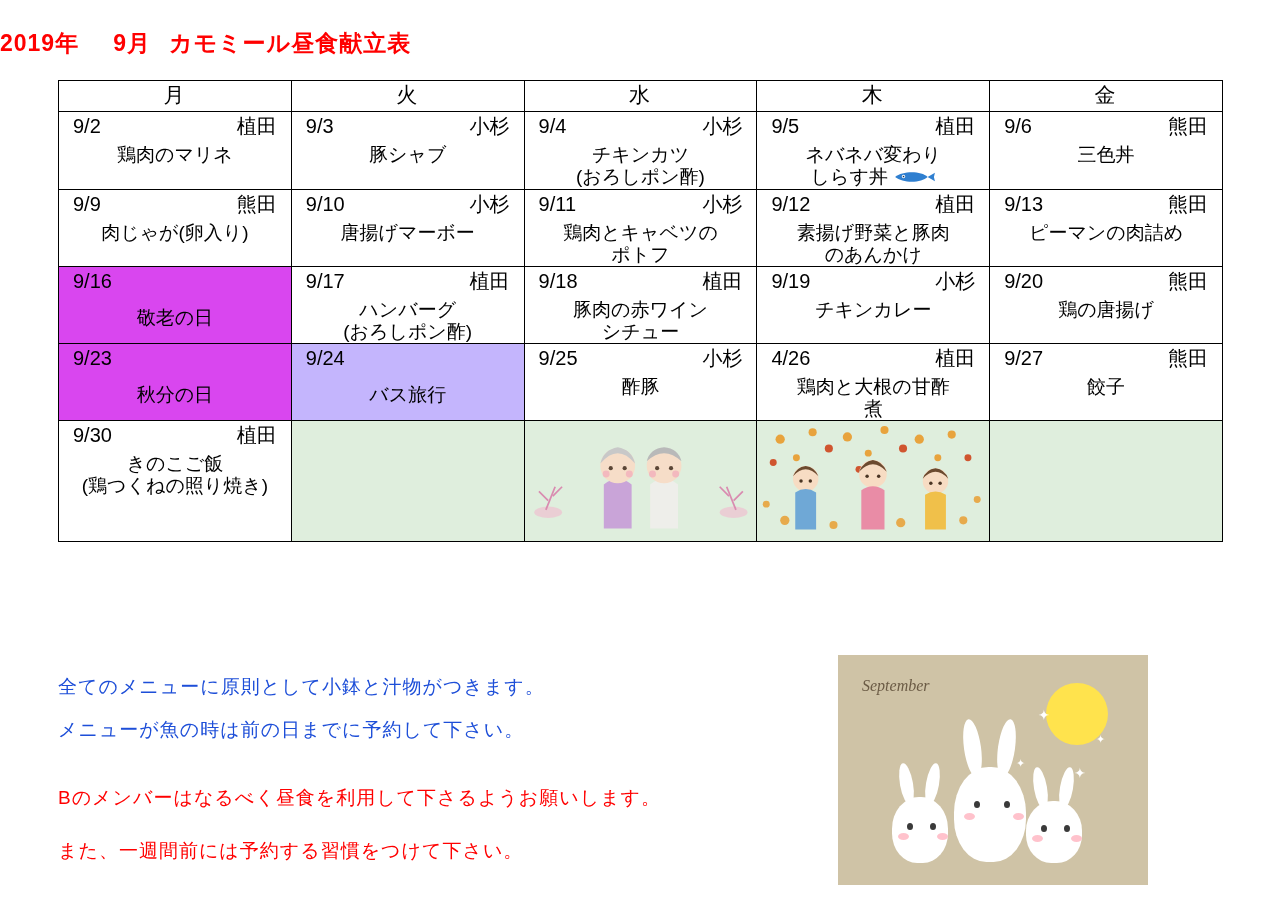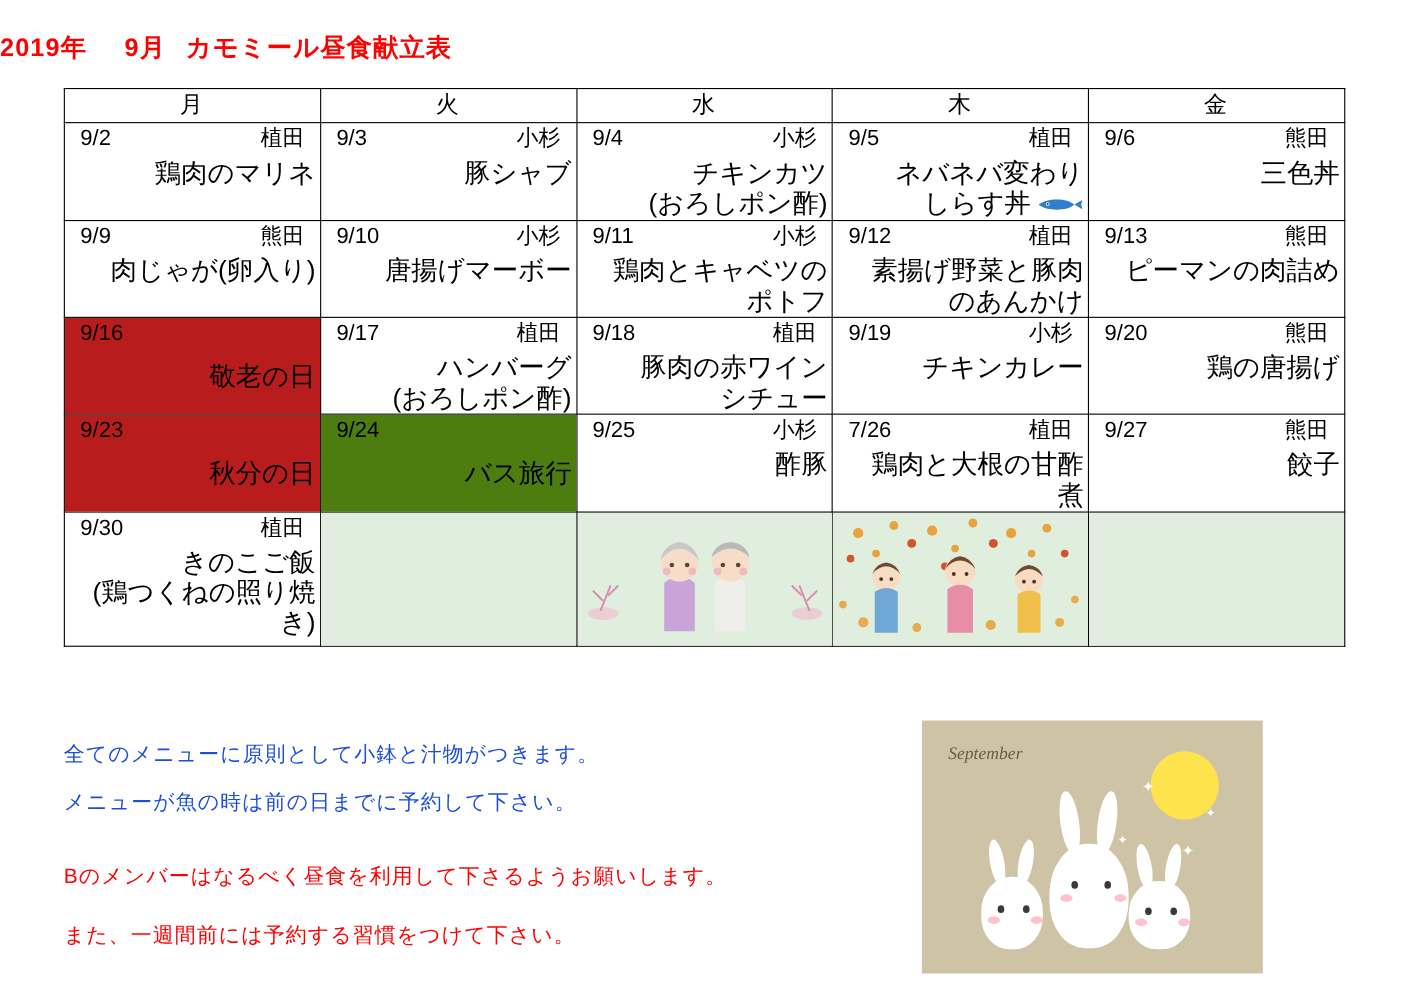--- a/index.html
+++ b/index.html
@@ -25,26 +25,26 @@
     letter-spacing:2px;
   }
   td.cell{height:76px;position:relative;}
   .cellhead{
     display:flex;justify-content:space-between;align-items:center;
     padding:3px 14px 0 14px;font-size:20px;line-height:1.1;
   }
   .cellhead .date{}
   .cellhead .staff{}
   .menu{
-    text-align:right;font-size:24px;line-height:1.15;
+    text-align:center;font-size:19px;line-height:1.15;
     padding:7px 4px 0 4px;
   }
   .menu .l2{display:block;}
-  td.holiday{background:#b91c1c;}
-  td.trip{background:#4d7c0f;}
+  td.holiday{background:#d946ef;}
+  td.trip{background:#c4b5fd;}
   td.green{background:#dfeedd;}
   td.holiday .cellhead{justify-content:flex-start;}
   td.trip .cellhead{justify-content:flex-start;}
   td.holiday .menu,td.trip .menu{padding-top:15px;}
   .fish{display:inline-block;vertical-align:middle;margin-left:4px;}
   
   .notes{position:absolute;left:58px;top:672px;width:770px;}
   .note-line{font-size:19px;line-height:1.55;letter-spacing:1px;}
   .note-black{color:#1d4ed8;}
   .note-red{color:#ff0000;margin-top:24px;}
@@ -256,21 +256,21 @@
           <div class="cellhead">
             <span class="date">9/25</span>
             <span class="staff">小杉</span>
           </div>
           <div class="menu">
             <span class="l2">酢豚</span>
           </div>
         </td>
         <td class="cell">
           <div class="cellhead">
-            <span class="date">7/26</span>
+            <span class="date">4/26</span>
             <span class="staff">植田</span>
           </div>
           <div class="menu">
             <span class="l2">鶏肉と大根の甘酢</span>
             <span class="l2">煮</span>
           </div>
         </td>
         <td class="cell">
           <div class="cellhead">
             <span class="date">9/27</span>

